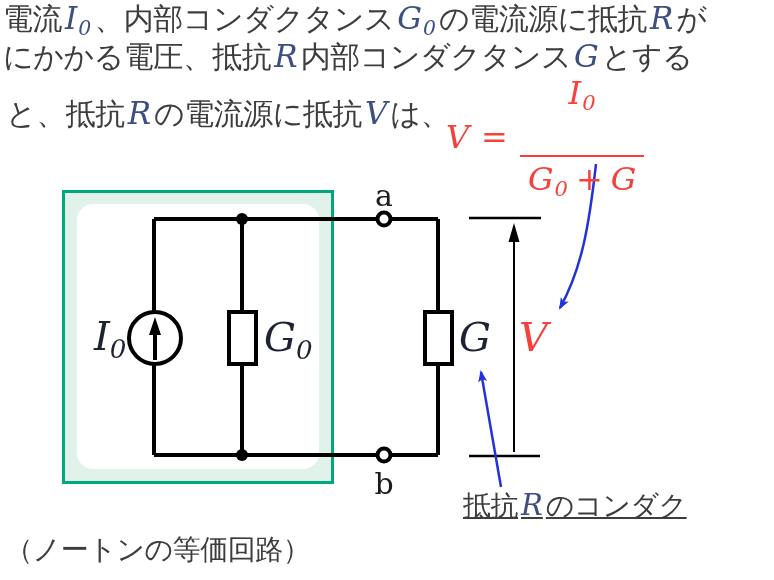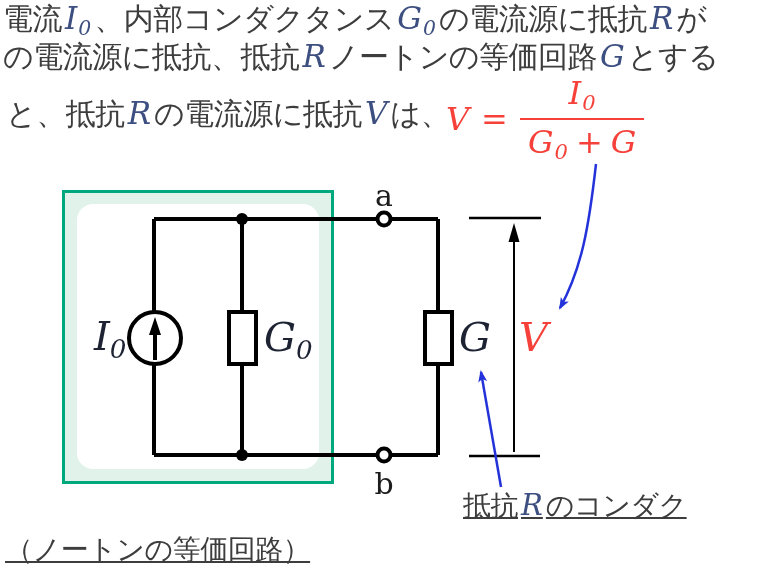--- a/index.html
+++ b/index.html
@@ -51,21 +51,21 @@
     display:flex;align-items:center;
     color:var(--red);
     font-family:"DejaVu Serif", serif;
     font-size:32px;
     white-space:nowrap;
   }
   .formula .v{font-style:italic;}
   .formula .eq{margin:0 12px;font-style:normal;}
   .frac{display:inline-flex;flex-direction:column;align-items:center;}
   .frac .num{padding:0 6px 3px 6px;font-style:italic;}
-  .frac .den{border-top:2.5px solid var(--red);padding:3px 8px 0 8px;font-style:italic;}
+  .frac .den{border-top:2.5px solid var(--red);padding:3px 8px 0 8px;font-style:italic;margin-top:37px;}
   .frac .plus{font-style:normal;margin:0 8px;}
   .fsub{font-size:0.66em;vertical-align:-0.28em;margin-left:1px;}
   
   .caption{
     position:absolute;
     font-size:28px;
     line-height:34px;
     white-space:nowrap;
     color:var(--text);
     letter-spacing:-0.5px;
@@ -122,35 +122,35 @@
 
     <path d="M596,164 C589,226 582,268 560,308" stroke="var(--blue)" stroke-width="2.5" fill="none" marker-end="url(#bluehead)"></path>
     <line x1="501" y1="487" x2="481" y2="372" stroke="var(--blue)" stroke-width="2.5" marker-end="url(#bluehead)"></line>
   </svg>
 
   <div class="tline" style="left:3px;top:0px;">
     <span>電流</span><span class="mi"><span>I</span><span class="sub">0</span></span><span>、内部コンダクタンス</span><span class="mi"><span>G</span><span class="sub">0</span></span><span>の電流源に抵抗</span><span class="mi">R</span><span>が</span>
   </div>
 
   <div class="tline" style="left:3px;top:38px;">
-    <span>の電流源に抵抗、抵抗</span><span class="mi">R</span><span>ノートンの等価回路</span><span class="mi">G</span><span>とする</span>
+    <span>にかかる電圧、抵抗</span><span class="mi">R</span><span>内部コンダクタンス</span><span class="mi">G</span><span>とする</span>
   </div>
 
   <div class="tline" style="left:6px;top:95px;">
     <span>と、抵抗</span><span class="mi">R</span><span>の電流源に抵抗</span><span class="mi">V</span><span>は、</span>
   </div>
 
   <div class="formula">
     <span class="v">V</span>
     <span class="eq">=</span>
     <span class="frac">
       <span class="num"><span>I</span><span class="fsub">0</span></span>
       <span class="den"><span>G</span><span class="fsub">0</span><span class="plus">+</span><span>G</span></span>
     </span>
   </div>
 
-  <div class="caption" style="left:5px;top:533px;text-decoration:underline;">（ノートンの等価回路）</div>
+  <div class="caption" style="left:5px;top:533px;">（ノートンの等価回路）</div>
 
   <div class="caption" style="left:463px;top:488px;text-decoration:underline;">
     <span>抵抗</span><span class="mi">R</span><span>のコンダク</span>
   </div>
 
 </div>
 
 </body></html>

